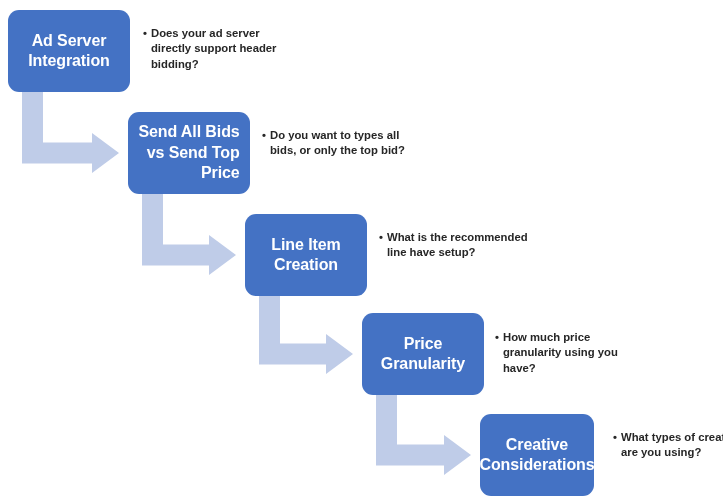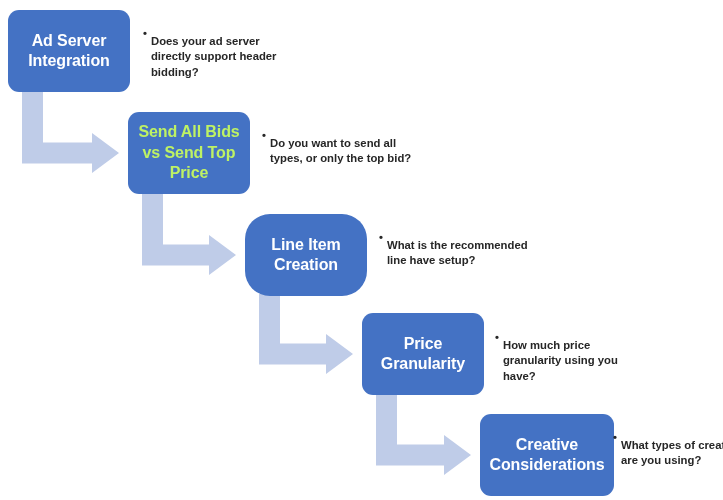--- a/index.html
+++ b/index.html
@@ -59,21 +59,20 @@
     line-height: 1.36;
   }
   .note-bullet {
     flex: 0 0 auto;
     margin-right: 4px;
     font-size: 11.3px;
     line-height: 1.36;
   }
   .note-text {
     flex: 1 1 auto;
-    margin-top: 8px;
   }
 </style>
 </head>
 <body>
 
 <div id="canvas">
 
   <svg class="arrow-layer" viewBox="0 0 723 500" width="723" height="500" xmlns="http://www.w3.org/2000/svg">
     <g id="connectors">
         <polygon points="22,90 43,90 43,142.5 92,142.5 92,133 119,153 92,173 92,163.5 22,163.5" fill="#BFCCE8"></polygon>
@@ -82,45 +81,45 @@
         <polygon points="376,393 397,393 397,444.5 444,444.5 444,435 471,455 444,475 444,465.5 376,465.5" fill="#BFCCE8"></polygon>
       </g>
   </svg>
 
   <div id="boxes">
       <div class="step-box" style="left: 8px; top: 10px; width: 122px; height: 82px; background: rgb(68, 114, 196);">
         <div class="step-label" style="color: rgb(255, 255, 255);">Ad Server
 Integration</div>
       </div>
       <div class="step-box" style="left: 128px; top: 112px; width: 122px; height: 82px; background: rgb(68, 114, 196);">
-        <div class="step-label" style="color: #bef264;">Send All Bids
+        <div class="step-label" style="color: #ffffff; text-align: right;">Send All Bids
 vs Send Top
 Price</div>
       </div>
-      <div class="step-box" style="left: 245px; top: 214px; width: 122px; height: 82px; background: rgb(68, 114, 196); border-radius: 25px;">
+      <div class="step-box" style="left: 245px; top: 214px; width: 122px; height: 82px; background: rgb(68, 114, 196);">
         <div class="step-label" style="color: rgb(255, 255, 255);">Line Item
 Creation</div>
       </div>
       <div class="step-box" style="left: 362px; top: 313px; width: 122px; height: 82px; background: rgb(68, 114, 196);">
         <div class="step-label" style="color: rgb(255, 255, 255);">Price
 Granularity</div>
       </div>
-      <div class="step-box" style="left: 480px; top: 414px; width: 134px; height: 82px; background: rgb(68, 114, 196);">
+      <div class="step-box" style="left: 480px; top: 414px; width: 114px; height: 82px; background: rgb(68, 114, 196);">
         <div class="step-label" style="color: rgb(255, 255, 255);">Creative
 Considerations</div>
       </div>
     </div>
   <div id="notes">
       <div class="note" style="left: 143px; top: 26px; color: rgb(38, 38, 38);">
         <span class="note-bullet">•</span>
         <span class="note-text">Does your ad server directly support header bidding?</span>
       </div>
       <div class="note" style="left: 262px; top: 128px; color: rgb(38, 38, 38);">
         <span class="note-bullet">•</span>
-        <span class="note-text">Do you want to send all types, or only the top bid?</span>
+        <span class="note-text">Do you want to types all bids, or only the top bid?</span>
       </div>
       <div class="note" style="left: 379px; top: 230px; color: rgb(38, 38, 38);">
         <span class="note-bullet">•</span>
         <span class="note-text">What is the recommended line have setup?</span>
       </div>
       <div class="note" style="left: 495px; top: 330px; color: rgb(38, 38, 38);">
         <span class="note-bullet">•</span>
         <span class="note-text">How much price granularity using you have?</span>
       </div>
       <div class="note" style="left: 613px; top: 430px; color: rgb(38, 38, 38);">

